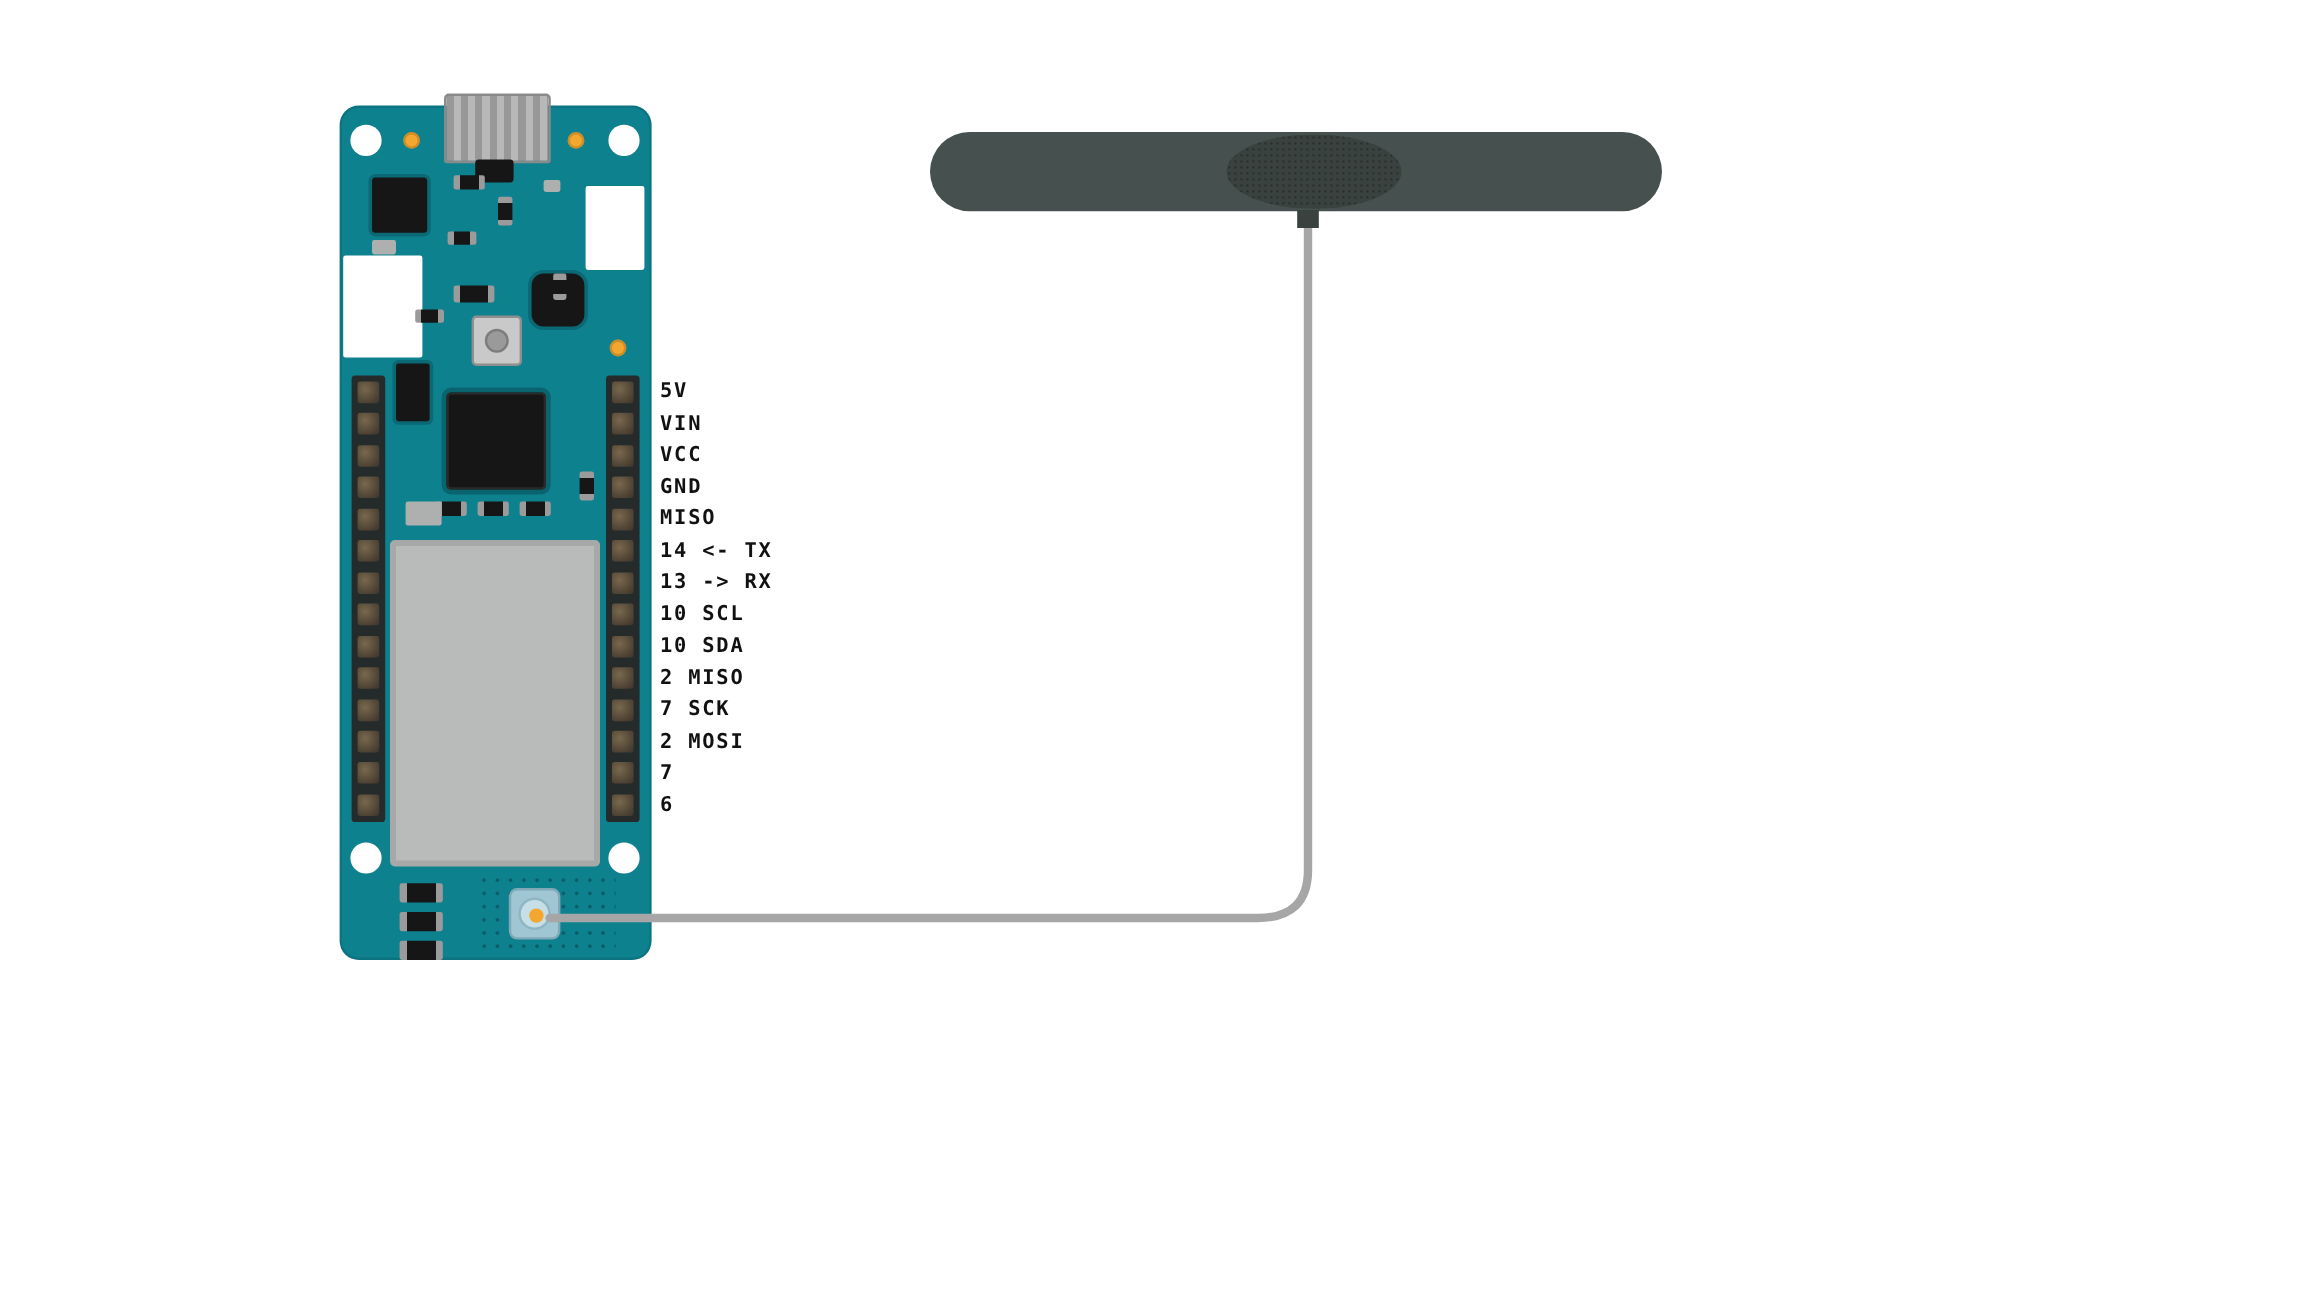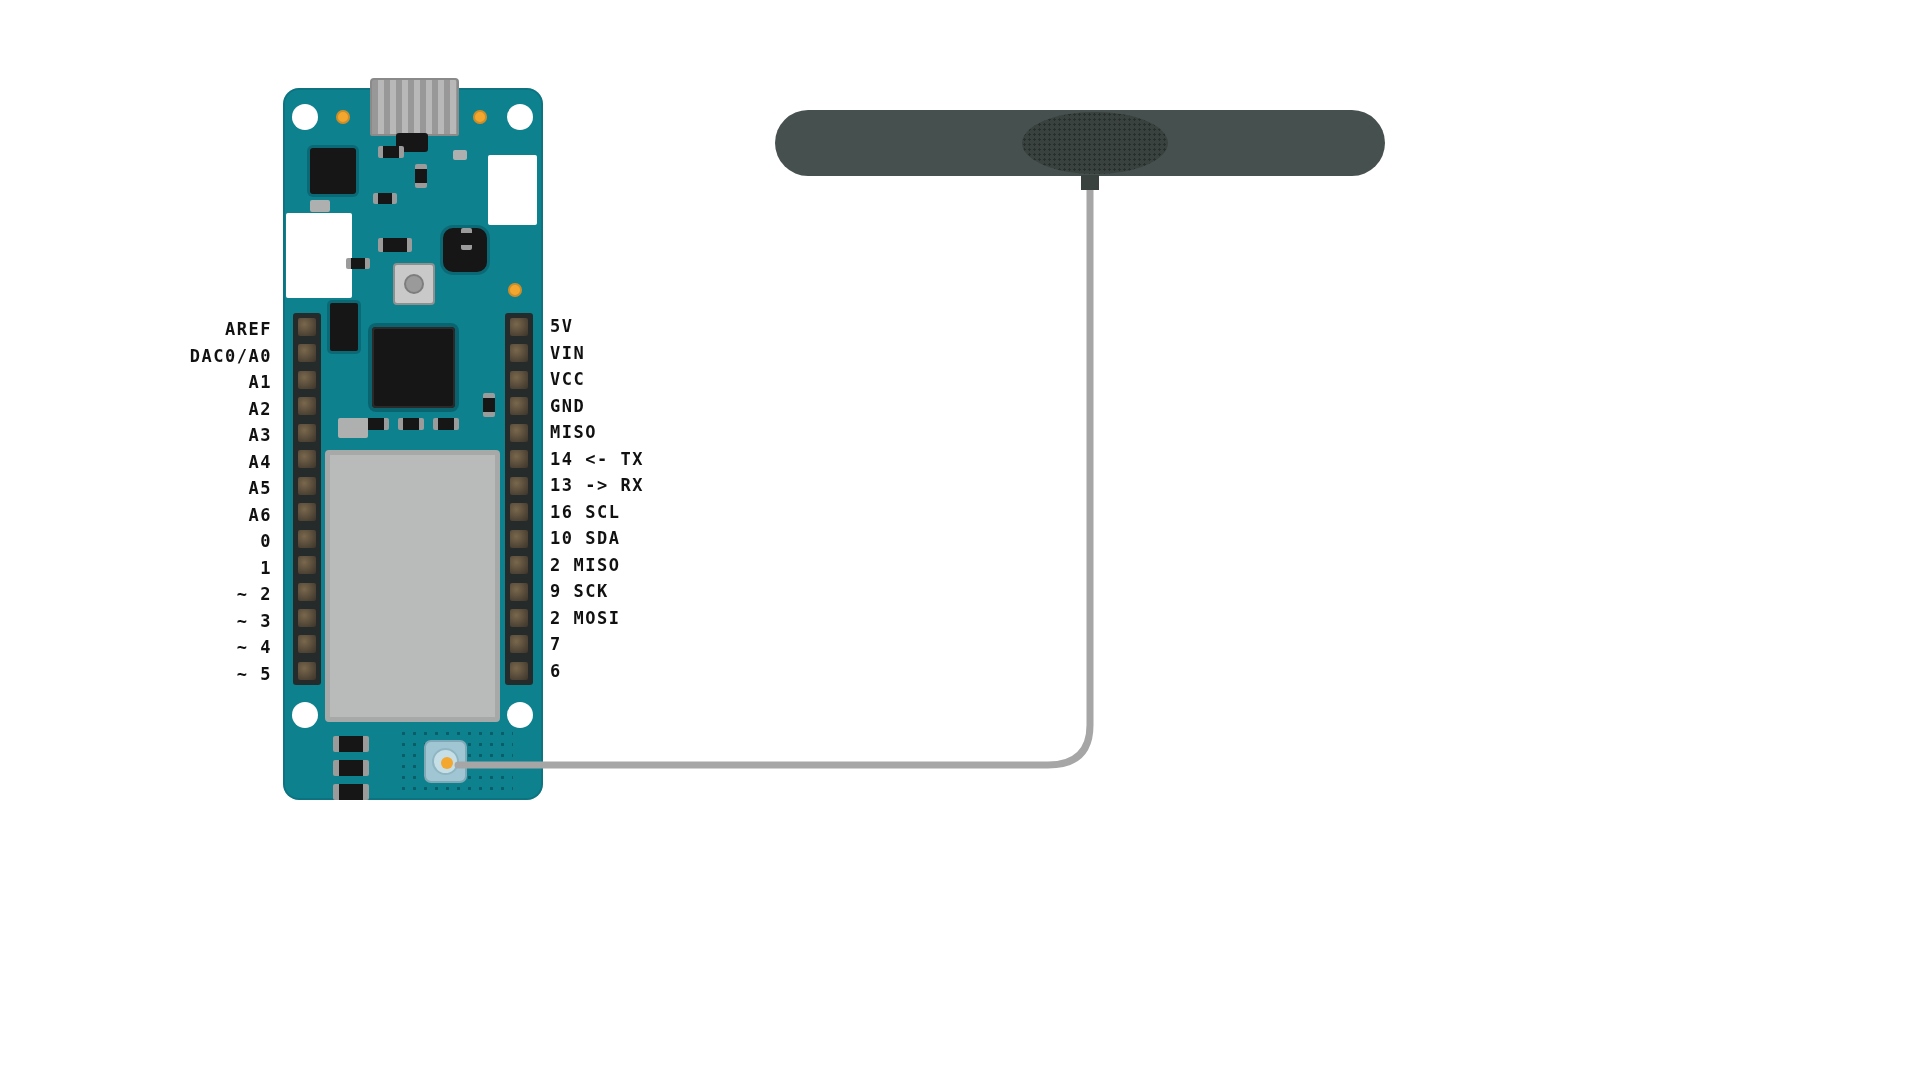--- a/index.html
+++ b/index.html
@@ -184,50 +184,33 @@
       <div class="row r2"></div>
       <div class="row r3"></div>
     </div>
 
     <div class="ufl">
       <div class="ufl-ring"></div>
       <div class="ufl-dot"></div>
     </div>
   </div>
 
-  <div class="labels left">
-
-  <div class="pin-label">AREF</div>
-      <div class="pin-label">DAC0/A0</div>
-      <div class="pin-label">A1</div>
-      <div class="pin-label">A2</div>
-      <div class="pin-label">A3</div>
-      <div class="pin-label">A4</div>
-      <div class="pin-label">A5</div>
-      <div class="pin-label">A6</div>
-      <div class="pin-label">0</div>
-      <div class="pin-label">1</div>
-      <div class="pin-label">~ 2</div>
-      <div class="pin-label">~ 3</div>
-      <div class="pin-label">~ 4</div>
-      <div class="pin-label">~ 5</div>
-    </div>
   <div class="labels right">
 
   <div class="pin-label">5V</div>
       <div class="pin-label">VIN</div>
       <div class="pin-label">VCC</div>
       <div class="pin-label">GND</div>
       <div class="pin-label">MISO</div>
       <div class="pin-label">14 &lt;- TX</div>
       <div class="pin-label">13 -&gt; RX</div>
-      <div class="pin-label">16 SCL</div>
+      <div class="pin-label">10 SCL</div>
       <div class="pin-label">10 SDA</div>
       <div class="pin-label">2 MISO</div>
-      <div class="pin-label">9 SCK</div>
+      <div class="pin-label">7 SCK</div>
       <div class="pin-label">2 MOSI</div>
       <div class="pin-label">7</div>
       <div class="pin-label">6</div>
     </div>
 
   <svg class="cable-svg" width="1920" height="1080" viewBox="0 0 1920 1080">
     <path d="M 1090 183 L 1090 725 Q 1090 765 1048 765 L 458 765" fill="none" stroke="#a6a6a6" stroke-width="7" stroke-linecap="round"></path>
   </svg>
 
   <div class="antenna">

